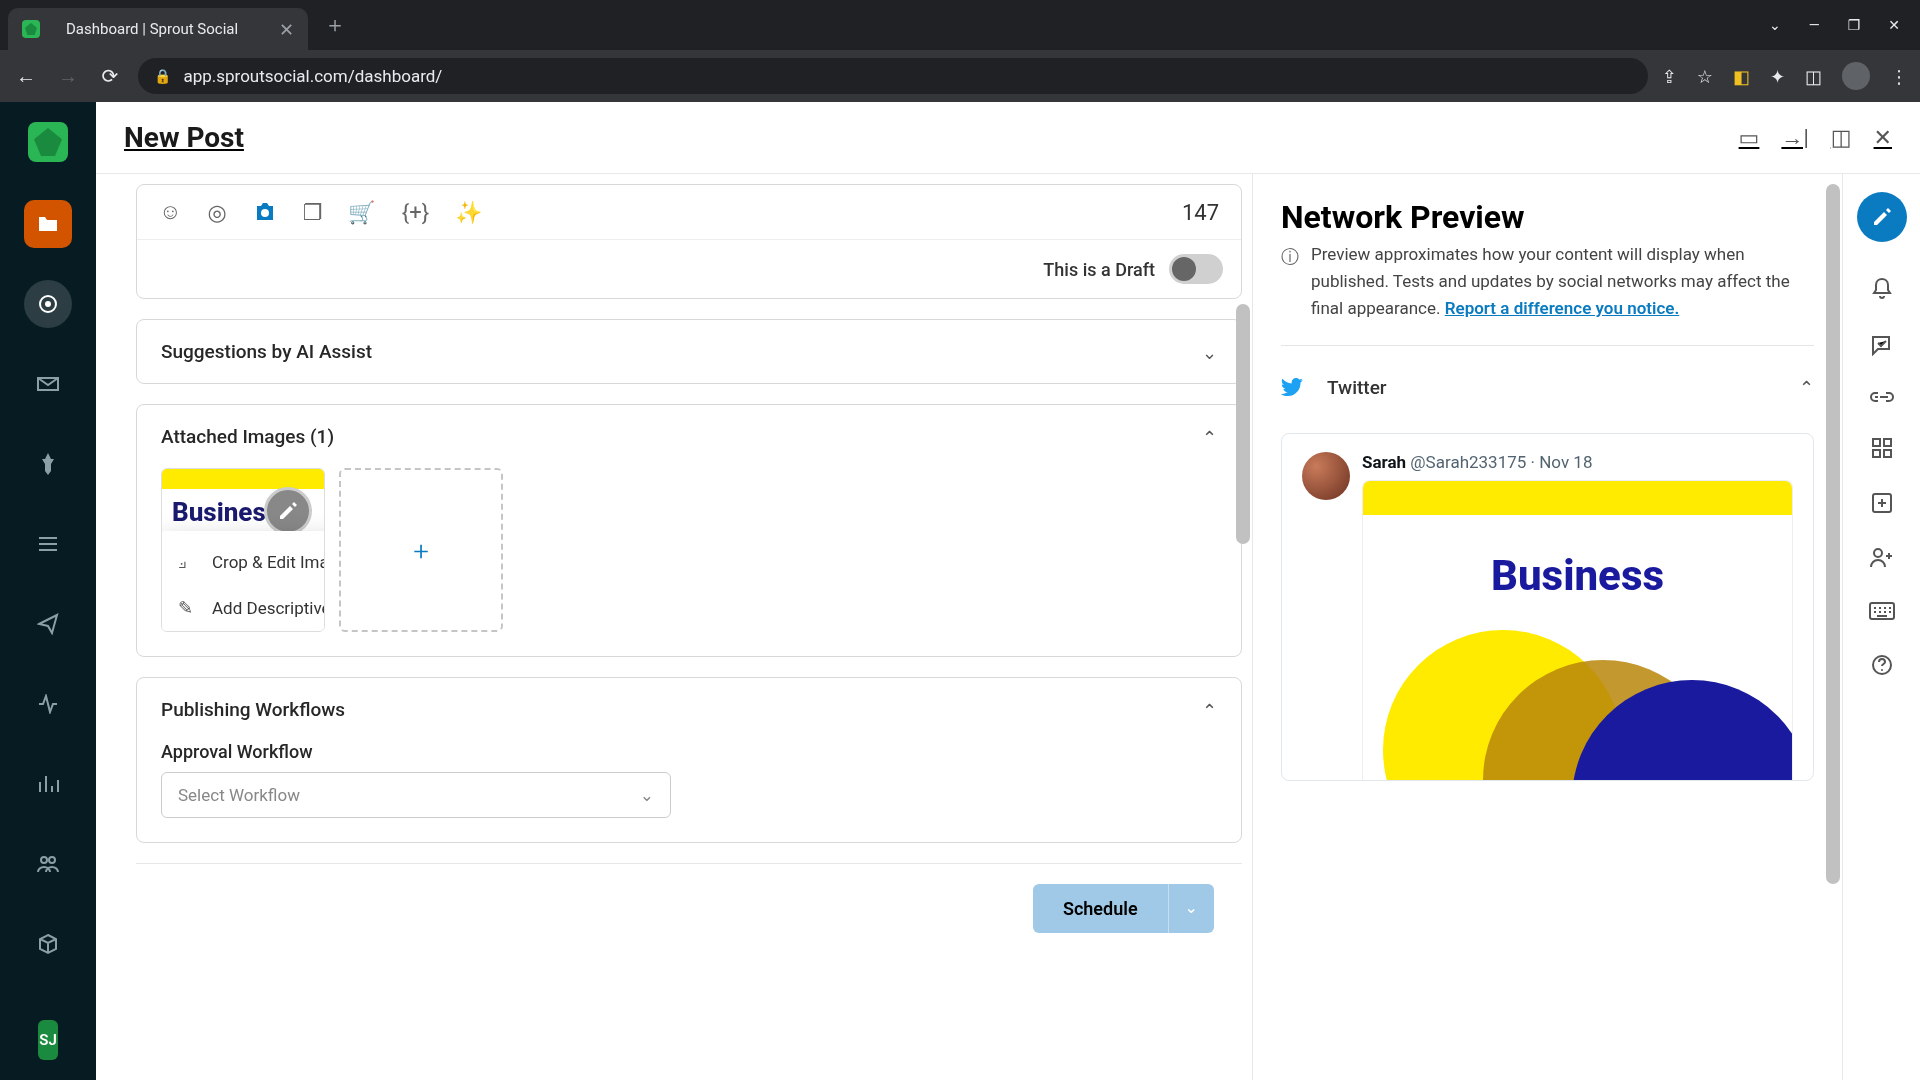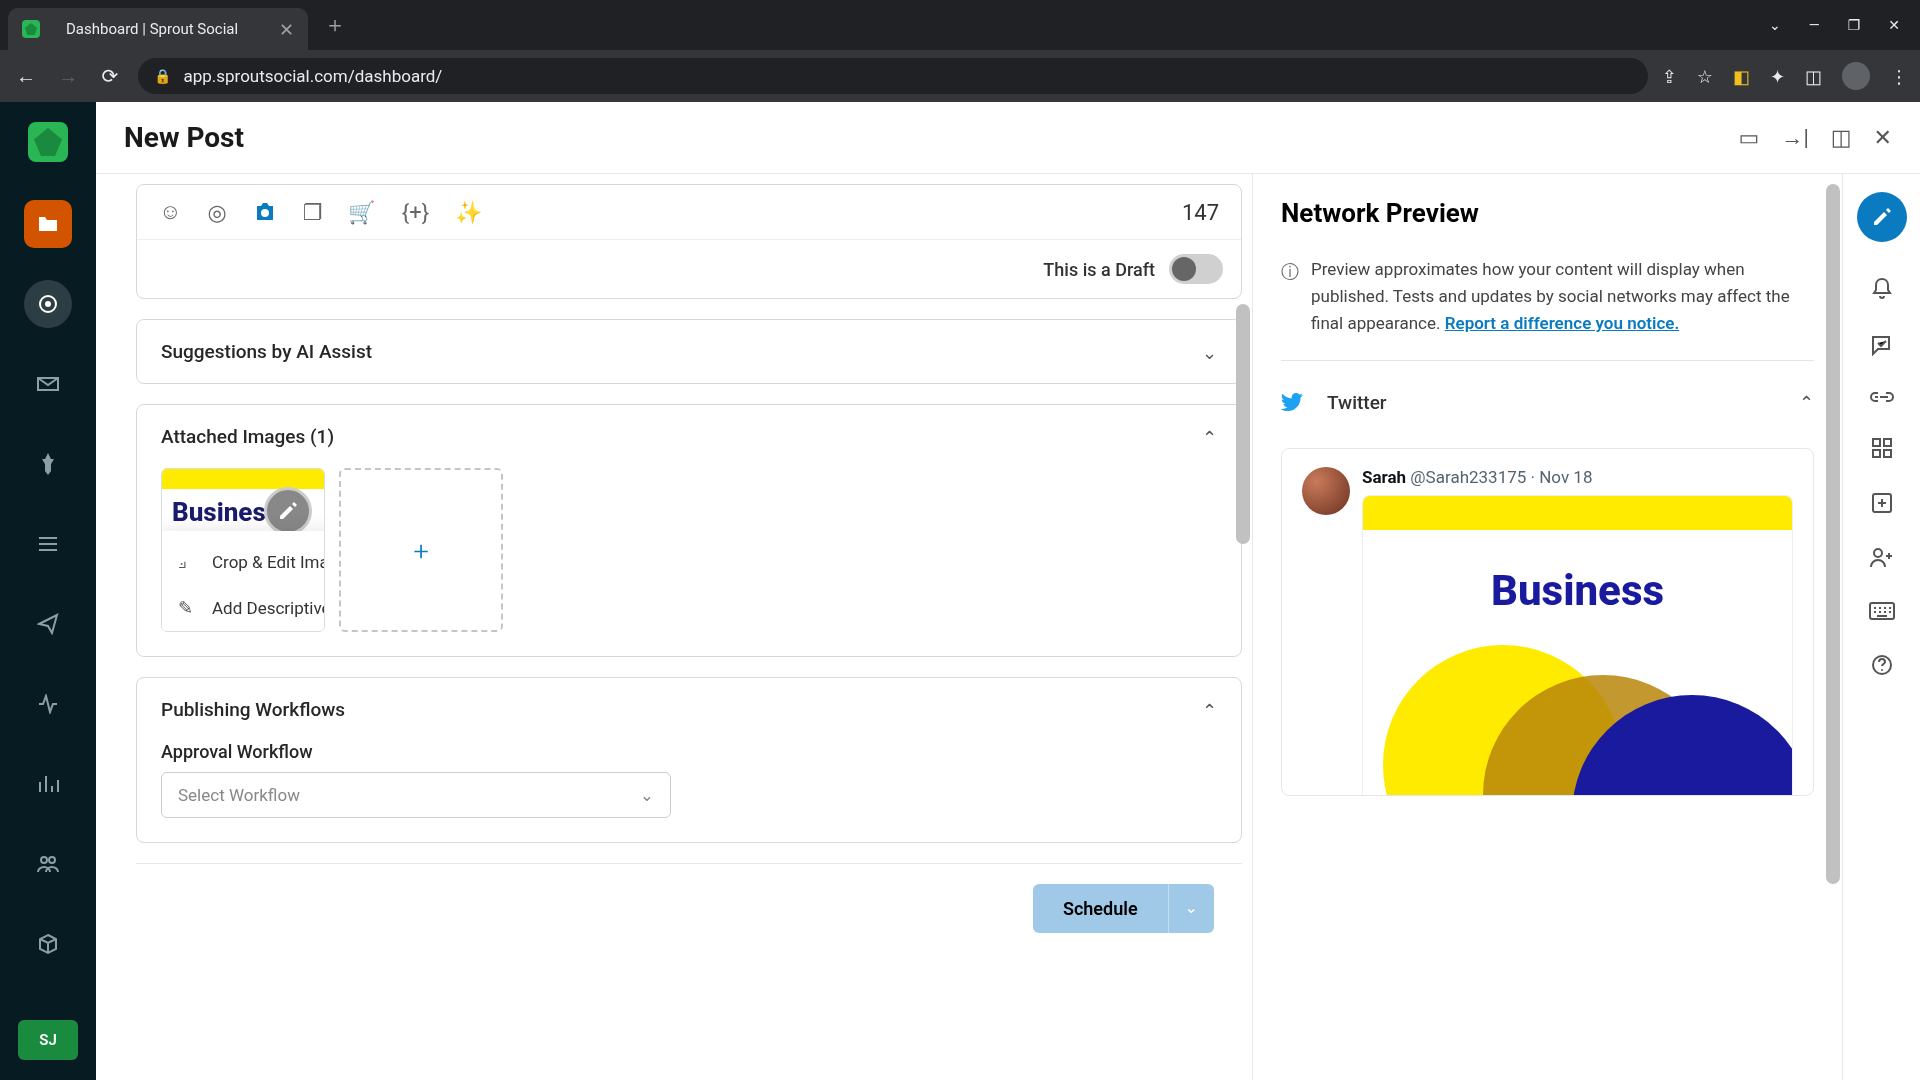--- a/index.html
+++ b/index.html
@@ -29,24 +29,24 @@
 
 .app { display: flex; height: calc(1080px - 102px); background: #fff; }
 
 .left-rail { width: 96px; background: #061c22; display: flex; flex-direction: column; align-items: center; padding-top: 20px; gap: 32px; }
 .sprout-logo { width: 40px; height: 40px; background: #2bb656; border-radius: 8px; margin-bottom: 6px; position:relative; }
 .sprout-logo::after{content:'';position:absolute;inset:6px;background:#1a8a3e;clip-path:polygon(50% 0,100% 40%,75% 100%,25% 100%,0 40%);}
 .rail-item { width: 48px; height: 48px; display: flex; align-items: center; justify-content: center; color: #8aa0a6; font-size: 22px; cursor: pointer; border-radius: 10px; }
 .rail-item.active-orange { background: #d35400; color: #fff; }
 .rail-item.active-dark { background: #2c3e44; color: #fff; border-radius: 50%; }
 .rail-bottom { margin-top: auto; margin-bottom: 20px; }
-.user-badge { width: 60px; height: 40px; background: #1a8a3e; border-radius: 6px; color: #fff; display: flex; align-items: center; justify-content: center; font-size: 15px; font-weight: 600; }
+.user-badge { width: 20px; height: 40px; background: #1a8a3e; border-radius: 6px; color: #fff; display: flex; align-items: center; justify-content: center; font-size: 15px; font-weight: 600; }
 
 .main-area { flex: 1; display: flex; flex-direction: column; }
-.page-header { height: 72px; border-bottom: 1px solid #e8e8e8; display: flex; align-items: center; padding: 0 28px; }
+.page-header { height: 72px; border-bottom: 1px solid #e8e8e8; display: flex; align-items: center; padding: 0 28px; text-decoration: underline; }
 .page-title { font-size: 28px; font-weight: 700; color: #1a1a1a; }
 .header-actions { margin-left: auto; display: flex; gap: 22px; align-items: center; }
 .header-actions span { font-size: 22px; color: #555; cursor: pointer; }
 .header-x { font-size: 26px; }
 
 .content-split { flex: 1; display: flex; overflow: hidden; }
 .composer-col { flex: 1; padding: 10px 10px 0 40px; overflow-y: auto; position: relative; }
 .preview-col { width: 590px; border-left: 1px solid #e8e8e8; padding: 24px 28px; overflow-y: auto; position: relative; }
 .right-rail { width: 78px; border-left: 1px solid #e8e8e8; display: flex; flex-direction: column; align-items: center; padding-top: 18px; gap: 34px; }
 .compose-btn { width: 50px; height: 50px; border-radius: 50%; background: #0b7bc1; display: flex; align-items: center; justify-content: center; color: #fff; font-size: 22px; cursor: pointer; }
@@ -83,21 +83,21 @@
 .menu-item { padding: 12px 20px; display: flex; align-items: center; gap: 14px; font-size: 17px; color: #333; cursor: pointer; }
 .menu-icn { font-size: 18px; color: #555; width: 20px; }
 
 .workflow-select { border: 1px solid #ccc; border-radius: 6px; padding: 12px 16px; width: 510px; display: flex; align-items: center; color: #888; font-size: 17px; margin-top:6px; }
 
 .footer-bar { position: sticky; bottom: 0; background: #fff; border-top: 1px solid #e8e8e8; padding: 20px 28px; display: flex; justify-content: flex-end; gap: 0; }
 .schedule-btn { background: #9fc9e6; color: #000000; padding: 14px 30px; border-radius: 6px 0 0 6px; font-size: 18px; font-weight: 600; cursor: pointer; }
 .schedule-drop { background: #9fc9e6; color: #fff; padding: 14px 16px; border-radius: 0 6px 6px 0; cursor: pointer; border-left:1px solid rgba(255,255,255,0.4); }
 
 
-.preview-title { font-size: 26px; font-weight: 700; margin-bottom: 28px; }
+.preview-title { font-size: 32px; font-weight: 700; margin-bottom: 5px; }
 .preview-info { display: flex; gap: 12px; font-size: 17px; color: #444; line-height: 1.6; margin-bottom: 22px; }
 .info-icn { font-size: 18px; color: #666; margin-top: 2px; }
 .report-link { color: #0b7bc1; text-decoration: underline; font-weight:600;margin-top:27px; }
 .network-header { display: flex; align-items: center; gap: 24px; padding: 30px 0; border-top: 1px solid #e5e5e5; }
 .tw-icon { color: #1da1f2; font-size: 20px; }
 .net-name { font-size: 19px; color: #333; font-weight:500; }
 
 .tweet-card { border: 1px solid #e1e8ed; border-radius: 8px; padding: 18px 20px 0; margin-top: 4px; }
 .tweet-head { display: flex; gap: 12px; }
 .tweet-avatar { width: 48px; height: 48px; border-radius: 50%; background: radial-gradient(circle at 30% 30%, #c97b5a, #6b3020); flex-shrink: 0; }

